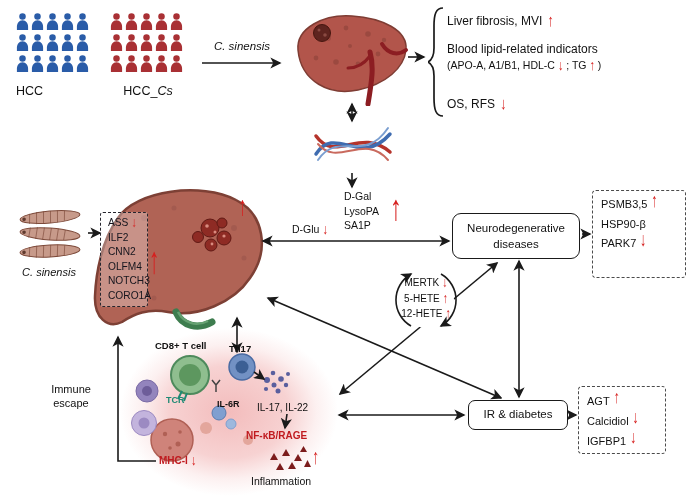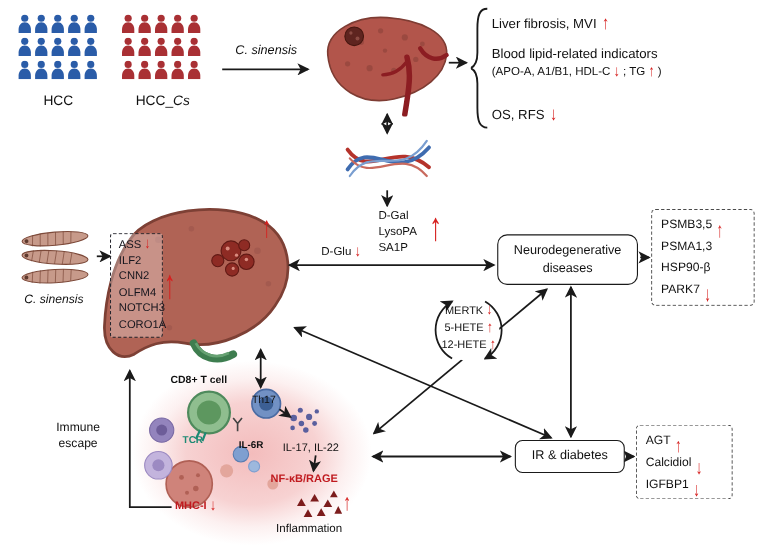--- a/index.html
+++ b/index.html
@@ -6,21 +6,21 @@
   body{background:#ffffff;font-family:"Liberation Sans","DejaVu Sans",sans-serif;}
   .canvas{position:relative;width:693px;height:496px;background:#fff;overflow:hidden;color:#111;}
   .abs{position:absolute;}
   .ill{position:absolute;z-index:1;}
   #connectors{position:absolute;left:0;top:0;z-index:3;pointer-events:none;}
   .lbl{position:absolute;z-index:4;color:#111;}
   .cl{stroke:#1a1a1a;stroke-width:1.6;fill:none;}
   .ra{color:#d6201f;font-weight:700;display:inline-block;transform:scaleY(1.3);line-height:1;}
   .box{position:absolute;z-index:4;border:1.5px solid #1a1a1a;border-radius:9px;background:#fff;text-align:center;font-size:11.5px;color:#111;}
   .dashed{position:absolute;z-index:4;border:1.5px dashed #4a4a4a;border-radius:4px;background:#fff;font-size:11px;color:#111;}
-  .prow{display:flex;align-items:flex-end;gap:4px;line-height:19.5px;}
+  .prow{display:flex;align-items:flex-start;gap:4px;line-height:19.5px;}
   .people{position:absolute;z-index:2;display:flex;flex-wrap:wrap;gap:2px;width:74px;}
   .person{width:13px;height:19px;}
   .people.blue svg, .people.blue use{fill:#2a5ca8;}
   .people.red svg, .people.red use{fill:#a93034;}
   .it{font-style:italic;}
 </style>
 </head>
 <body>
 
 <div class="canvas">
@@ -75,21 +75,21 @@
       <svg class="person" viewBox="0 0 10 13">
         <use href="#person-shape"></use>
       </svg>
       <svg class="person" viewBox="0 0 10 13">
         <use href="#person-shape"></use>
       </svg>
       <svg class="person" viewBox="0 0 10 13">
         <use href="#person-shape"></use>
       </svg>
   </div>
-  <div class="lbl" style="left:16px;top:84px;width:74px;text-align:center;font-size:12.5px;font-weight:500;">HCC</div>
+  <div class="lbl" style="left:16px;top:84px;width:74px;font-size:12.5px;font-weight:500;">HCC</div>
 
   <div class="people red" style="left:110px;top:12px;">
     <svg class="person" viewBox="0 0 10 13">
         <use href="#person-shape"></use>
       </svg>
       <svg class="person" viewBox="0 0 10 13">
         <use href="#person-shape"></use>
       </svg>
       <svg class="person" viewBox="0 0 10 13">
         <use href="#person-shape"></use>
@@ -256,24 +256,20 @@
   <div class="box" style="left:452px;top:213px;width:128px;height:46px;padding-top:7px;line-height:15.5px;">
     <div>Neurodegenerative</div>
     <div>diseases</div>
   </div>
 
   
   <div class="dashed" style="left:592px;top:190px;width:94px;height:88px;padding:4px 0 0 8px;">
     <div class="prow">
         <span>PSMB3,5</span>
         <span class="ra" style="font-size:12px;transform:scaleY(1.6);">↑</span>
-      </div>
-    <div class="prow">
-        <span>PSMA1,3</span>
-        <span class="ra"></span>
       </div>
     <div class="prow">
         <span>HSP90-β</span>
         <span class="ra"></span>
       </div>
     <div class="prow">
         <span>PARK7</span>
         <span class="ra" style="font-size:12px;transform:scaleY(1.6);">↓</span>
       </div>
   </div>
@@ -325,21 +321,21 @@
         <polygon points="174,133 182,133 178,126"></polygon>
           <polygon points="156,142 164,142 160,135"></polygon>
         <polygon points="168,141 176,141 172,134"></polygon>
           <polygon points="180,124 187,124 183.5,118"></polygon>
         <polygon points="184,139 191,139 187.5,132"></polygon>
       </g>
     </svg>
   </div>
 
   <div class="lbl" style="left:155px;top:340px;font-size:9.5px;font-weight:700;">CD8+ T cell</div>
-  <div class="lbl" style="left:229px;top:358px;font-size:9.5px;font-weight:400;">Th17</div>
+  <div class="lbl" style="left:229px;top:343px;font-size:9.5px;font-weight:700;">Th17</div>
   <div class="lbl" style="left:166px;top:395px;font-size:9px;font-weight:800;color:#1e8a74;">TCR</div>
   <div class="lbl" style="left:205px;top:399px;font-size:9px;font-weight:700;margin-left:12px;">IL-6R</div>
   <div class="lbl" style="left:257px;top:402px;font-size:10px;">IL-17, IL-22</div>
   <div class="lbl" style="left:246px;top:430px;font-size:10px;font-weight:800;color:#c01a1f;">NF-κB/RAGE</div>
   <div class="lbl" style="left:251px;top:475px;font-size:10.5px;">Inflammation</div>
   <span class="lbl ra" style="left:312px;top:449px;font-size:14px;transform:scaleY(1.5);">↑</span>
   <div class="lbl" style="left:159px;top:455px;font-size:10px;font-weight:800;color:#c01a1f;"><span>MHC-I</span><span class="ra" style="margin-left:3px;font-size:11px;">↓</span></div>
 
   <div class="lbl" style="left:38px;top:382px;width:66px;text-align:center;font-size:11px;line-height:14px;">
     <div>Immune</div>

